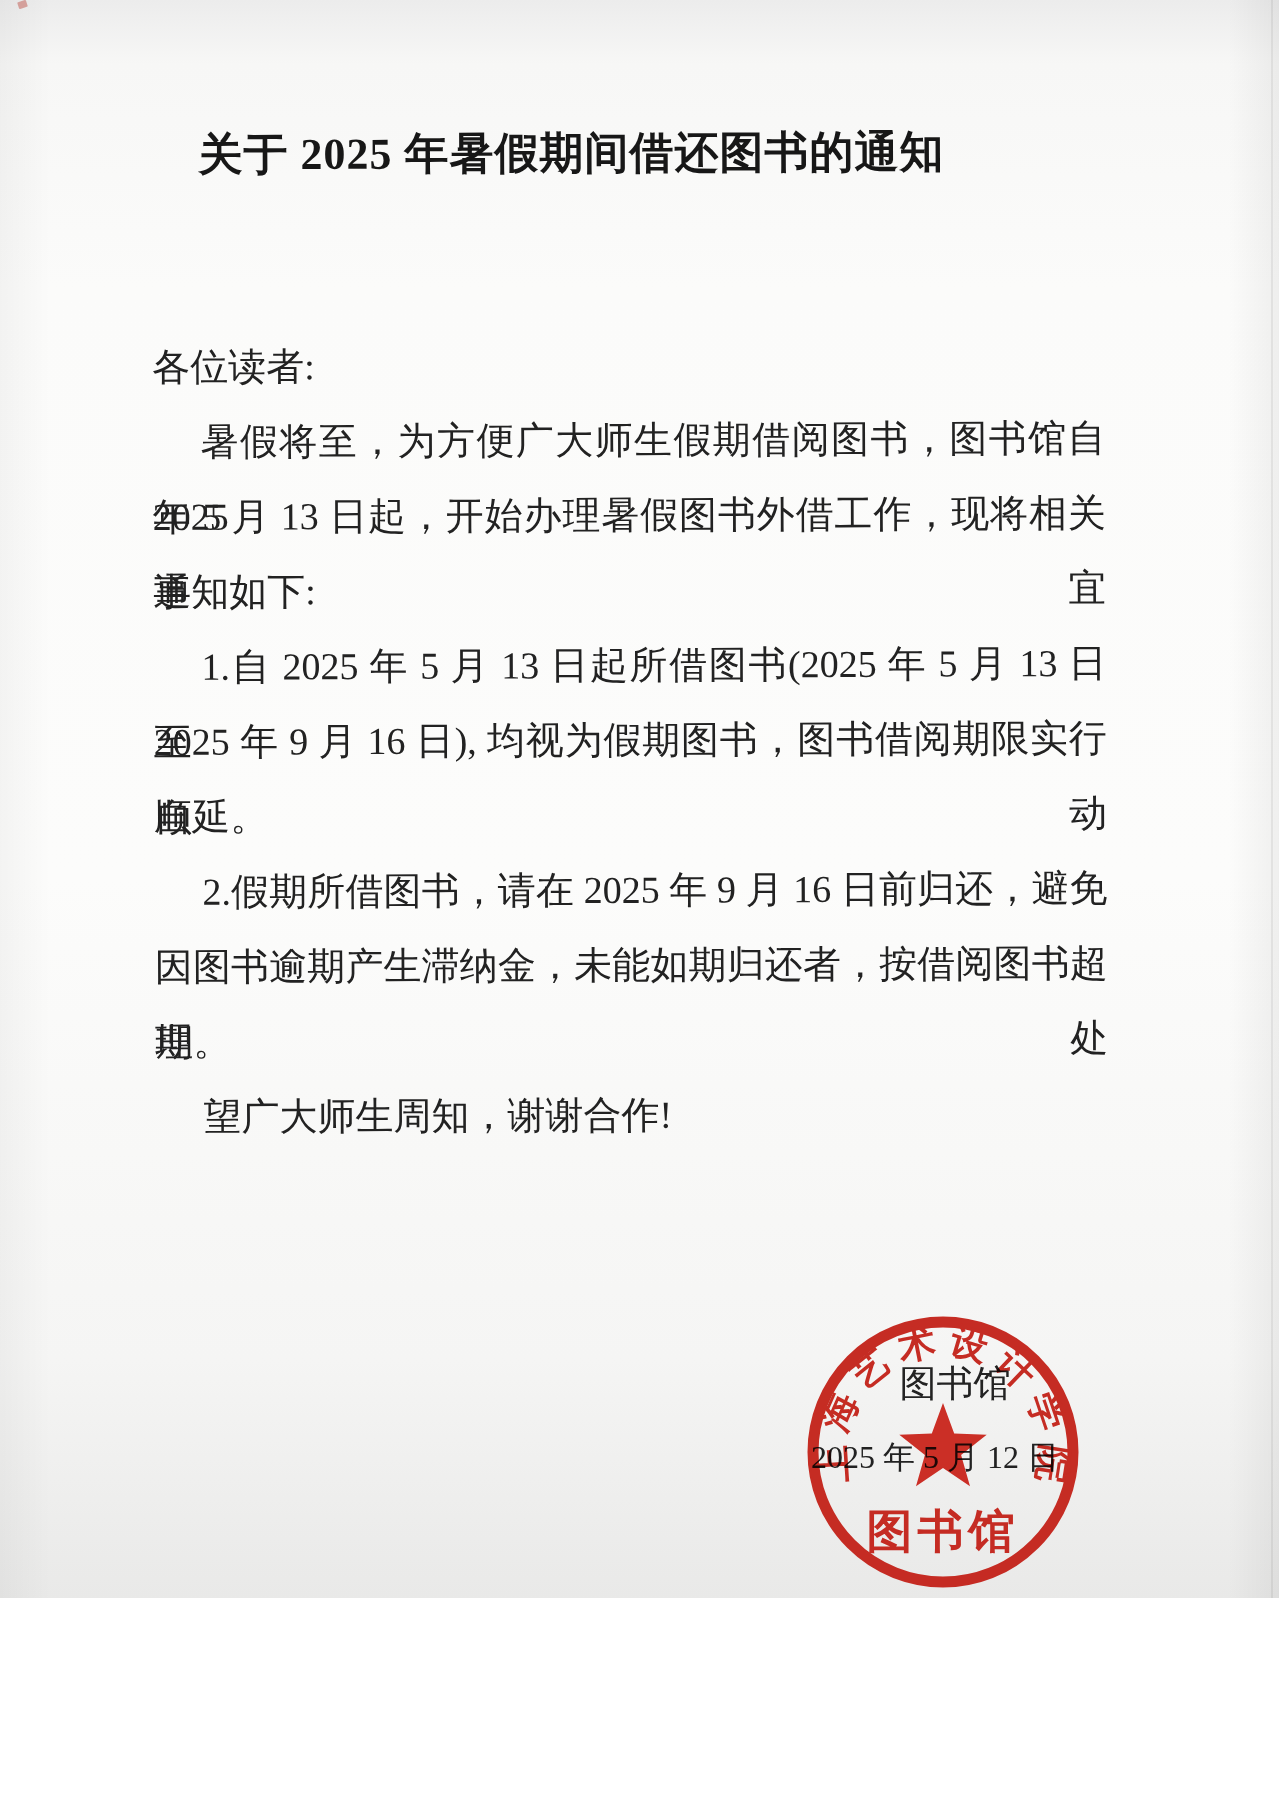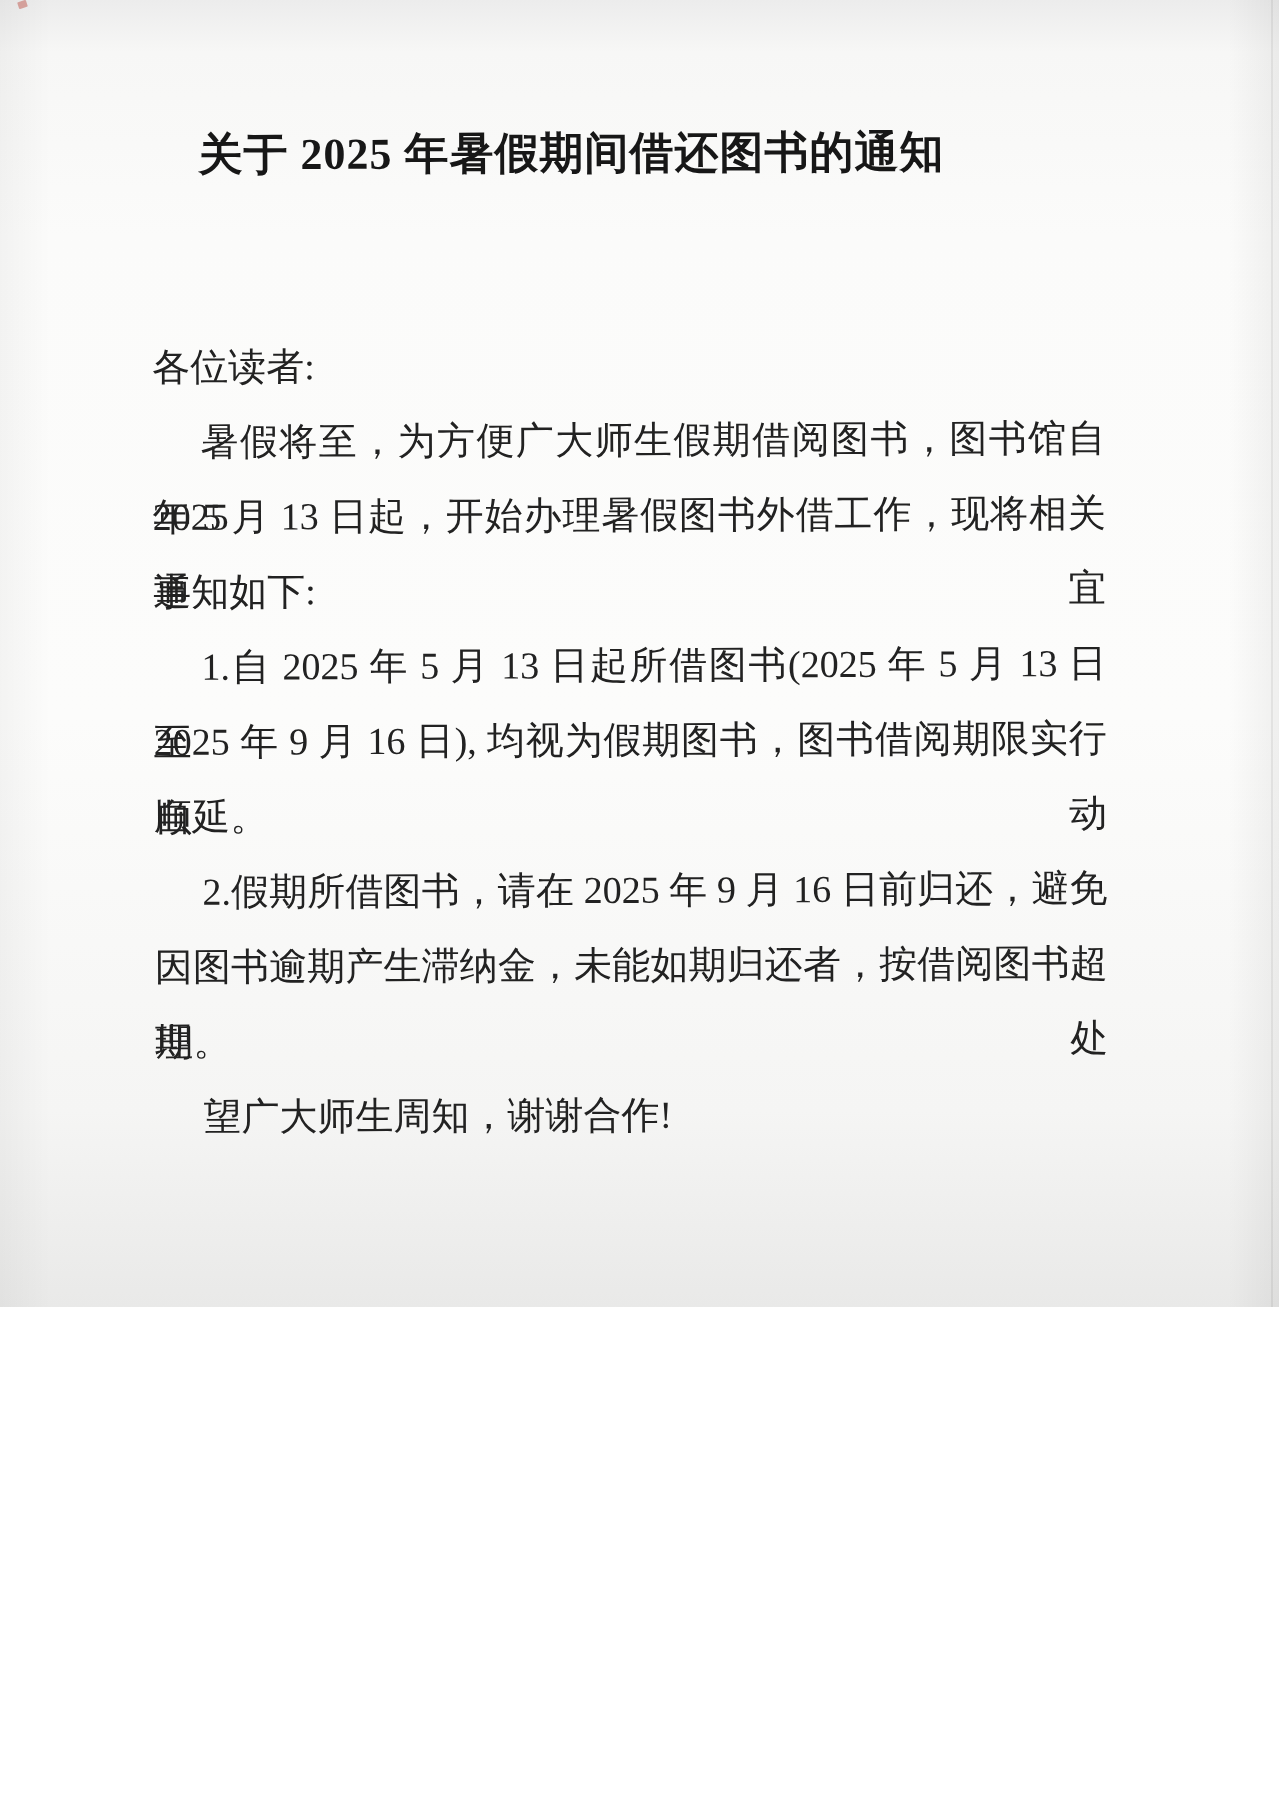--- a/index.html
+++ b/index.html
@@ -1,18 +1,18 @@
 <!DOCTYPE html>
 <html><head>
 <meta charset="utf-8">
 <style>
   html,body{margin:0;padding:0;background:#ffffff;}
   .page{
     position:relative;
-    width:1279px;height:1307px;
+    width:1279px;height:1598px;
     overflow:hidden;
     font-family:"Liberation Serif","DejaVu Serif",serif;
     color:#1e1e1e;
     background:
       linear-gradient(90deg, rgba(0,0,0,0.035) 0%, rgba(0,0,0,0) 4%, rgba(0,0,0,0) 96%, rgba(0,0,0,0.05) 100%),
       linear-gradient(180deg,#ececec 0%, #f7f7f6 4%, #fbfbfa 18%, #fcfcfb 55%, #f5f5f4 85%, #e9e9e8 100%);
   }
   
   .page::after{
     content:"";position:absolute;top:0;right:6px;width:2px;height:100%;

